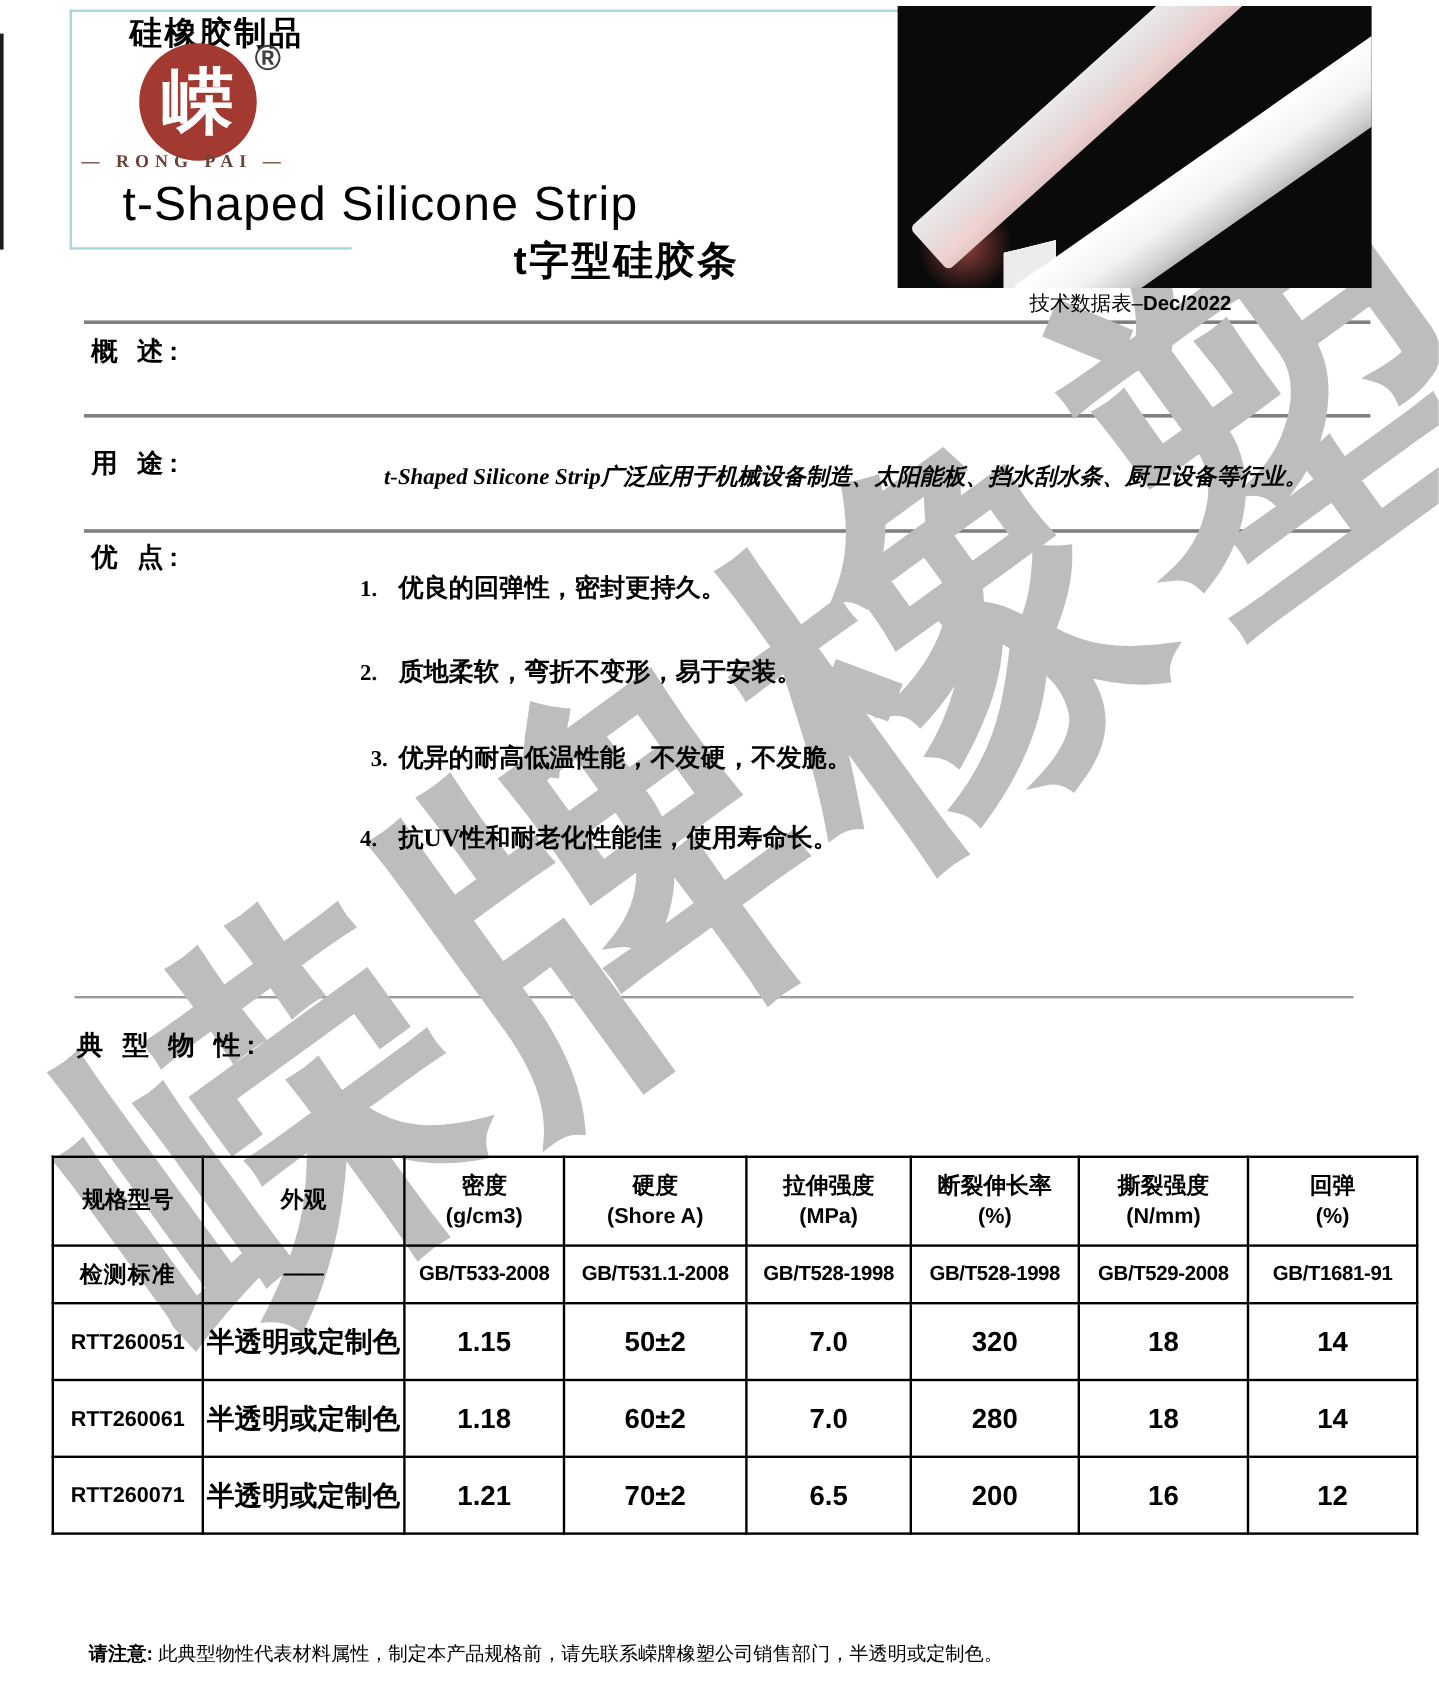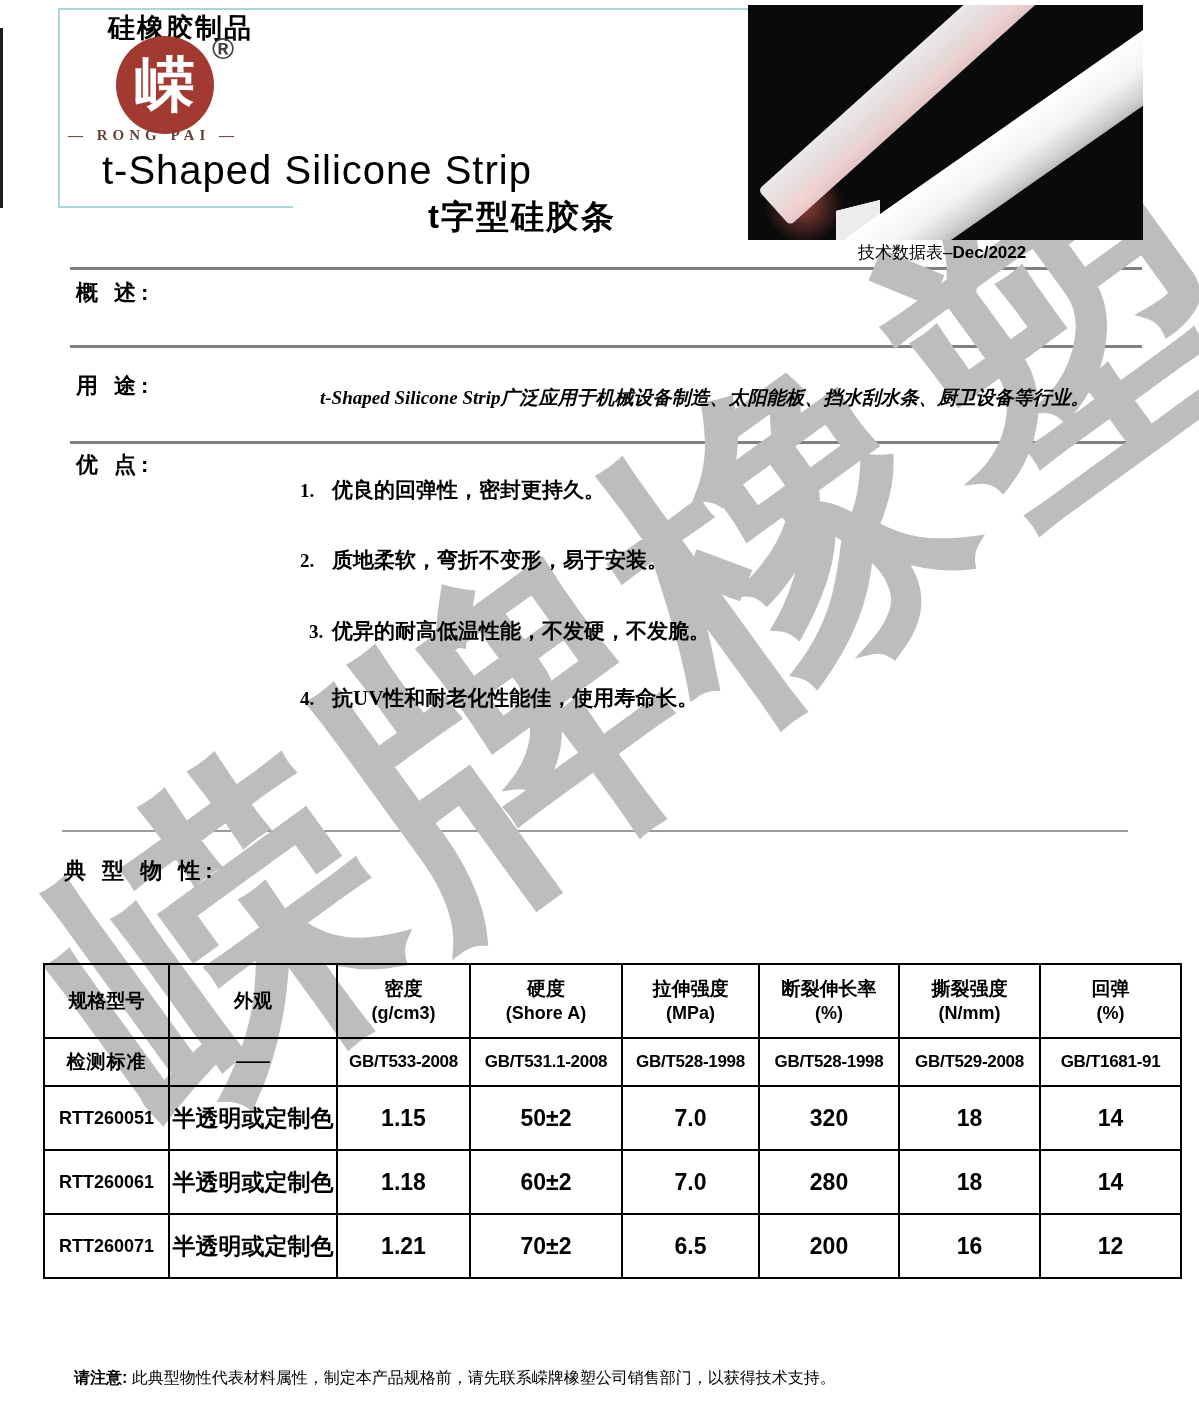--- a/index.html
+++ b/index.html
@@ -201,16 +201,16 @@
         <td>6.5</td>
         <td>200</td>
         <td>16</td>
         <td>12</td>
       </tr>
     </tbody>
       </table>
   </div>
 
   <div class="abs footer-note z2">
-    <span class="lbl">请注意:</span><span> 此典型物性代表材料属性，制定本产品规格前，请先联系嵘牌橡塑公司销售部门，以获得技术支持。</span>
+    <span class="lbl">请注意:</span><span> 此典型物性代表材料属性，制定本产品规格前，请先联系嵘牌橡塑公司销售部门，半透明或定制色。</span>
   </div>
 
 </div>
 
 </body></html>

